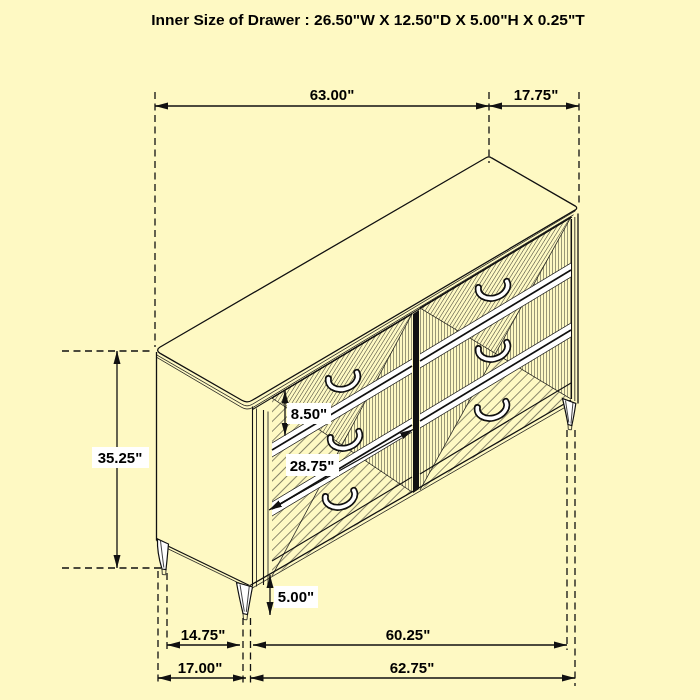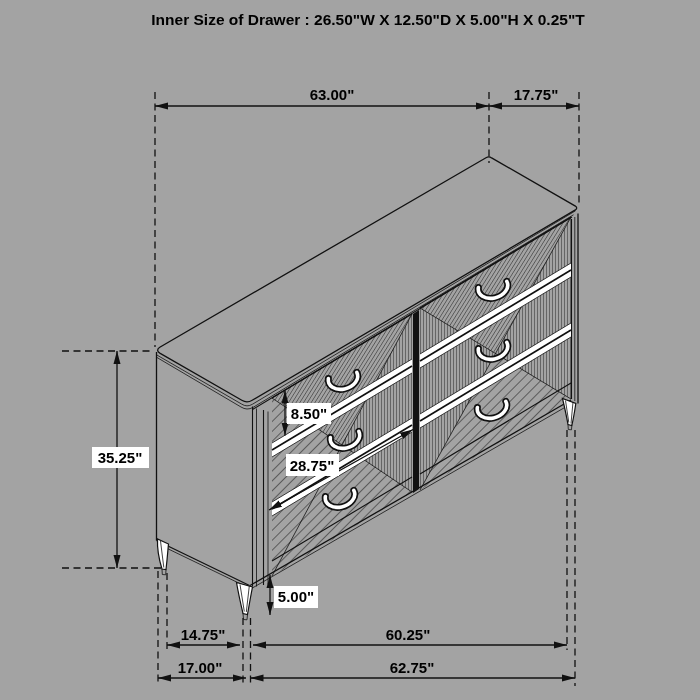--- a/index.html
+++ b/index.html
@@ -1,16 +1,16 @@
 <!DOCTYPE html>
 <html><head>
 <meta charset="utf-8">
 <style>
   html,body { margin:0; padding:0; background:#fff; }
-  #stage { position:relative; width:700px; height:700px; background:#a3a3a3; overflow:hidden; }
+  #stage { position:relative; width:700px; height:700px; background:#fef9c3; overflow:hidden; }
   svg { position:absolute; left:0; top:0; }
   .ln   { stroke:#111; fill:none; stroke-width:1.3; }
   .thin { stroke:#111; fill:none; stroke-width:0.8; }
   .med  { stroke:#111; fill:none; stroke-width:1.1; }
   .dash { stroke:#111; fill:none; stroke-width:1.3; stroke-dasharray:7 4.5; }
   .sep  { stroke:#111; fill:none; stroke-width:1.7; }
   .dimtext { font:bold 15px "Liberation Sans", sans-serif; fill:#000; text-anchor:middle; }
   .titletext { font:bold 15.5px "Liberation Sans", sans-serif; fill:#000; text-anchor:middle; }
   .lblbox { fill:#fff; stroke:none; }
   .white { fill:#fff; stroke:#111; stroke-width:1.2; }

